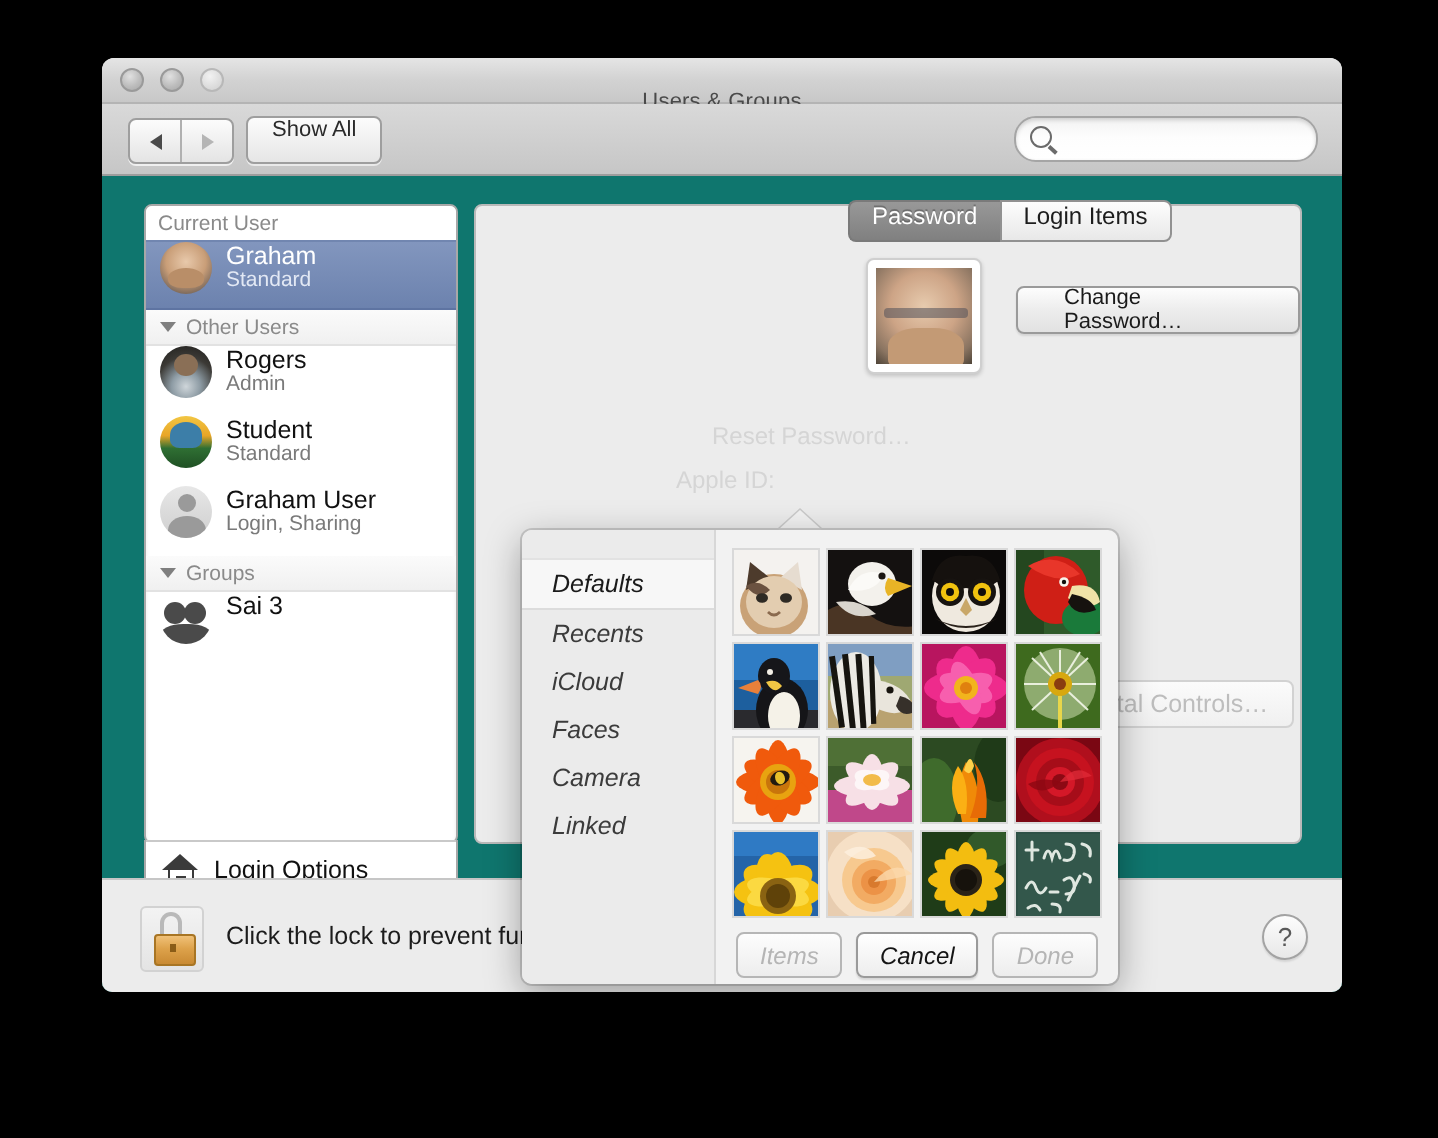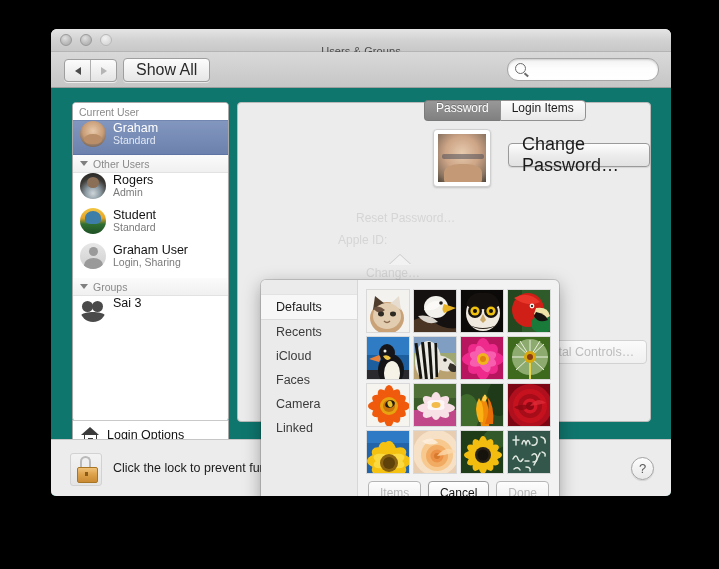--- a/index.html
+++ b/index.html
@@ -93,25 +93,25 @@
   .navbtn:first-child { border-right: 1px solid #b0b0b0; }
   .navbtn.disabled { color: #b0b0b0; }
   .tri-l { width: 0; height: 0; border-top: 4px solid transparent; border-bottom: 4px solid transparent; border-right: 6px solid #4a4a4a; }
   .tri-r { width: 0; height: 0; border-top: 4px solid transparent; border-bottom: 4px solid transparent; border-left: 6px solid #b5b5b5; }
 
   .showall {
     position: absolute;
     left: 72px; top: 6px;
     height: 22px;
     padding: 0 12px;
-    display: flex; align-items: center;
+    display: flex; 
     border: 1px solid #9e9e9e;
     border-radius: 4px;
     background: linear-gradient(to bottom, #fcfcfc 0%, #e6e6e6 100%);
-    font-size: 16px;
+    font-size: 11px;
     color: #2a2a2a;
     box-shadow: 0 1px 0 rgba(255,255,255,0.6);
   }
 
   .searchfield {
     position: absolute;
     right: 12px; top: 6px;
     width: 150px; height: 21px;
     border: 1px solid #a5a5a5;
     border-radius: 11px;
@@ -325,23 +325,23 @@
   }
   .avatar-well .pic:after {
     content:""; position:absolute; left:6px; top:30px; width:38px; height:22px;
     background:#c39a75; border-radius:40% 40% 28% 28%;
   }
 
   .change-pw {
     position: absolute;
     left: 270px; top: 40px;
     height: 22px;
-    padding: 0 13px;
+    padding: 0 23px;
     display: flex; align-items: center;
-    font-size: 18px;
+    font-size: 11px;
     color: #1b1b1b;
     border: 1px solid #9a9a9a;
     border-radius: 4px;
     background: linear-gradient(to bottom, #fdfdfd 0%, #ececec 52%, #e2e2e2 100%);
     box-shadow: 0 1px 1px rgba(0,0,0,0.10);
   }
 
   
   .faded {
     position: absolute;
@@ -372,27 +372,28 @@
     position: absolute;
     left: 128px; top: -9px;
     width: 0; height: 0;
     border-left: 11px solid transparent;
     border-right: 11px solid transparent;
     border-bottom: 10px solid #f2f2f2;
     filter: drop-shadow(0 -1px 0 rgba(0,0,0,0.14));
   }
   .pop-body {
     position: absolute;
-    left: 0; top: 16px;
+    left: 0; top: 1px;
     width: 298px; height: 227px;
     background: #f2f2f2;
     border-radius: 5px;
     box-shadow: 0 5px 18px rgba(0,0,0,0.34), 0 0 0 1px rgba(0,0,0,0.14);
     display: flex;
     overflow: hidden;
+    font-style: italic;
   }
   .pop-side {
     width: 100px;
     background: #ebebeb;
     border-right: 1px solid #d7d7d7;
     padding-top: 14px;
     box-sizing: border-box;
   }
   .pop-cat {
     height: 24px;

